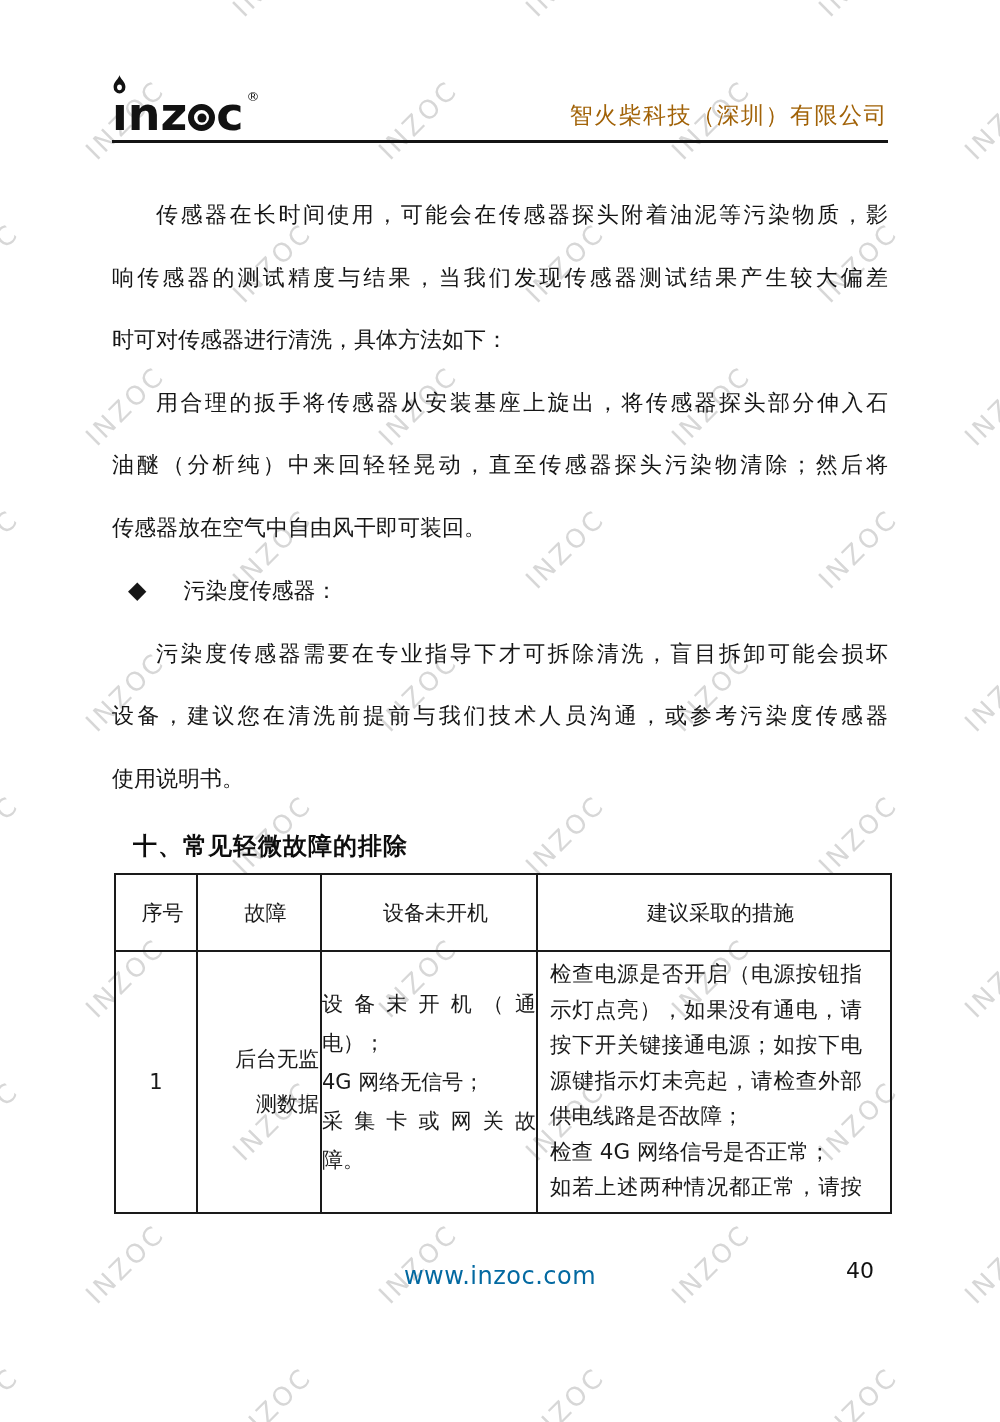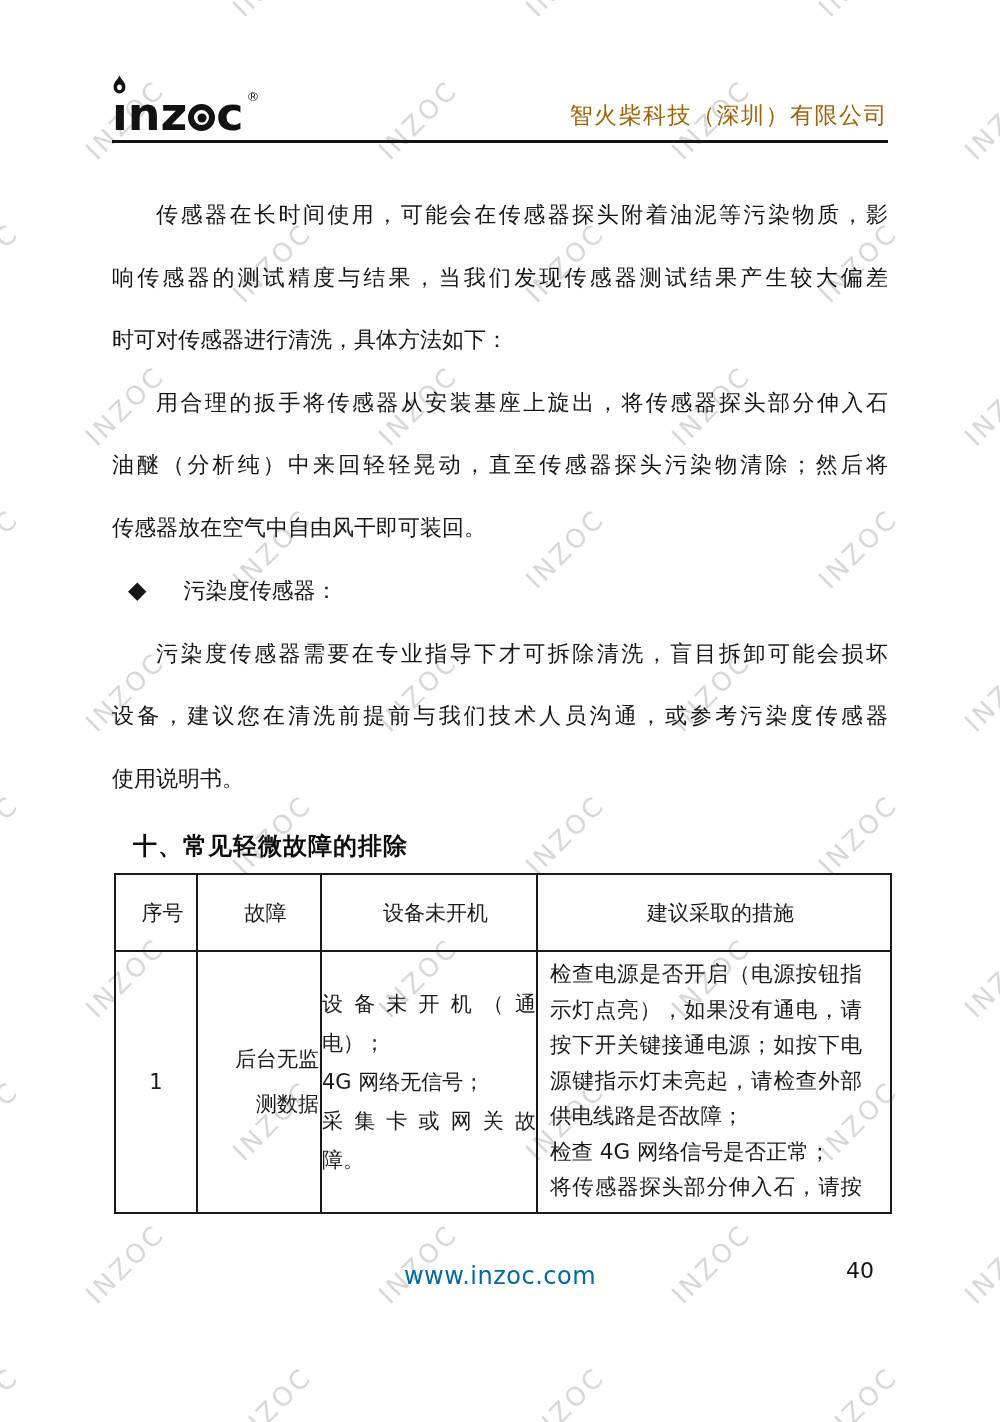--- a/index.html
+++ b/index.html
@@ -196,21 +196,21 @@
               <div class="ln">采集卡或网关故</div>
               <div class="ln">障。</div>
             </td>
           <td class="cell-measures">
               <div class="ln">检查电源是否开启（电源按钮指</div>
               <div class="ln">示灯点亮），如果没有通电，请</div>
               <div class="ln">按下开关键接通电源；如按下电</div>
               <div class="ln">源键指示灯未亮起，请检查外部</div>
               <div class="ln">供电线路是否故障；</div>
               <div class="ln">检查 4G 网络信号是否正常；</div>
-              <div class="ln">将传感器探头部分伸入石，请按</div>
+              <div class="ln">如若上述两种情况都正常，请按</div>
             </td>
         </tr>
       </tbody>
     </table>
 
     <div class="footer-url">www.inzoc.com</div>
     <div class="page-number">40</div>
 
   </div>
 </div>

